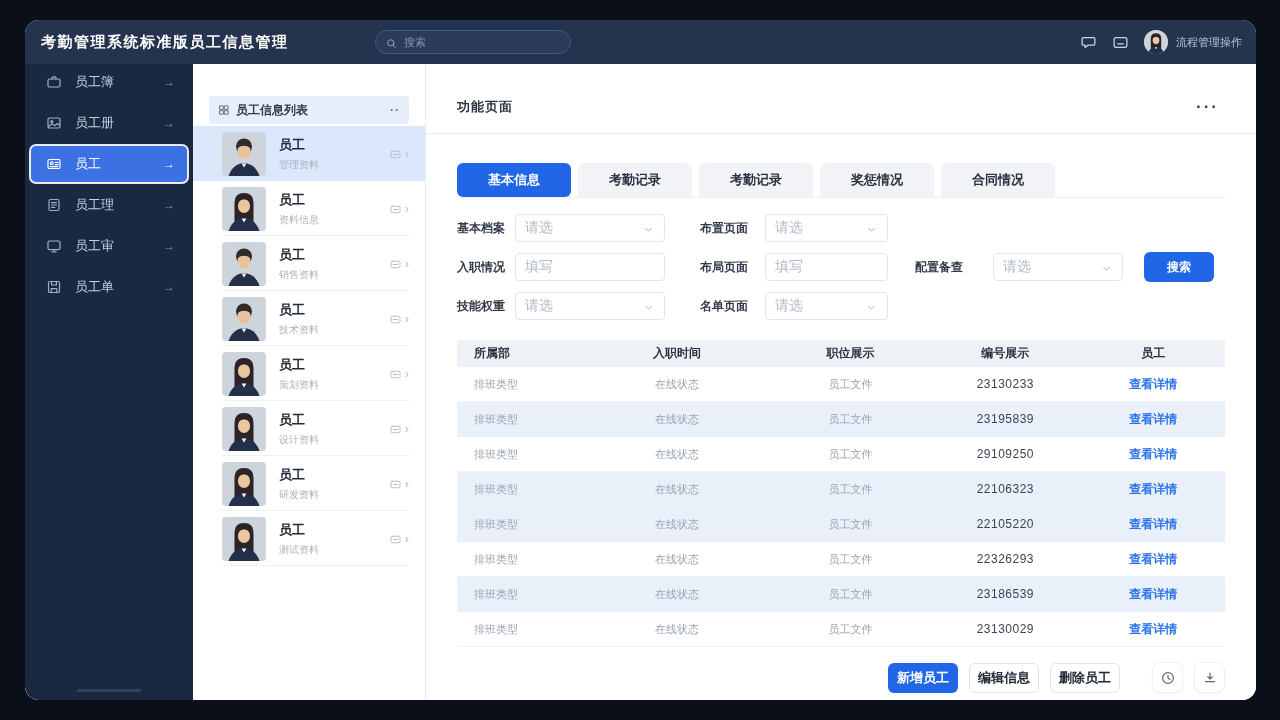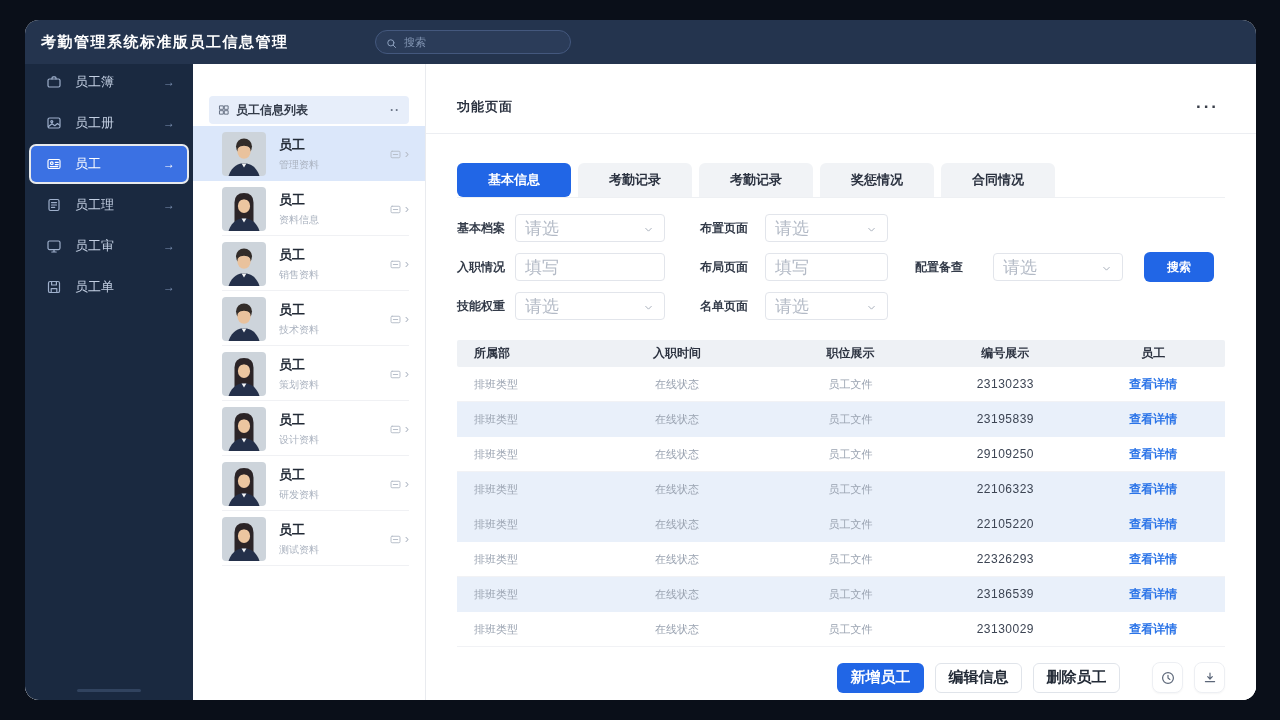--- a/index.html
+++ b/index.html
@@ -71,61 +71,81 @@
        font-size:13px; font-weight:bold; color:#2b3240; background:#f1f3f6; border-radius:6px 6px 0 0; cursor:pointer;}
   .tab.active{background:var(--accent); color:#fff; border-radius:6px;}
   .filters{margin-top:16px;}
   .f-row{display:flex; align-items:center; margin-bottom:11px; height:28px;}
   .fg{display:flex; align-items:center;}
   .fg .flabel{font-size:12px; font-weight:bold; color:#333b49; width:58px;}
   .fg.g1 .flabel{width:58px;} .fg.g2{margin-left:35px;} .fg.g2 .flabel{width:65px;}
   .fg.g3{margin-left:27px;} .fg.g3 .flabel{width:78px;}
   .ffield{height:28px; border:1px solid #e2e5eb; border-radius:4px; background:#fff; display:flex;
           align-items:center; justify-content:space-between; padding:0 9px; cursor:pointer;}
-  .ffield .fph{font-size:17px; color:#b3bac6;}
+  .ffield .fph{font-size:14px; color:#b3bac6;}
   .ffield .chev{width:13px; height:13px; color:#a7aeba;}
   .fg.g1 .ffield{width:150px;} .fg.g2 .ffield{width:123px;} .fg.g3 .ffield{width:130px;}
   .search-btn{margin-left:21px; width:70px; height:30px; background:var(--accent); color:#fff; border:none;
               border-radius:6px; font-size:12px; font-weight:bold; cursor:pointer; font-family:inherit;}
   
   .table{margin-top:9px;}
   .thead{display:flex; height:27px; background:#eef1f5; align-items:center; border-radius:2px;}
   .th{font-size:12px; font-weight:bold; color:#2b3240; text-align:center;}
   .th.c1{text-align:left; padding-left:17px;}
   .trow{display:flex; height:35px; align-items:center; border-bottom:1px solid #f1f2f5;}
   .trow.shaded{background:var(--shade); border-bottom-color:var(--shade);}
   .td{font-size:11px; color:#9aa3b1; text-align:center; white-space:nowrap; overflow:hidden;}
   .td.c1{text-align:left; padding-left:17px;}
   .td.c4{color:#3c4453; font-size:12px; letter-spacing:.5px;}
   .td.c5{color:var(--link); font-weight:bold; font-size:12px; cursor:pointer;}
   .c1{width:16.3%;} .c2{width:24.7%;} .c3{width:20.5%;} .c4{width:19.8%;} .c5{width:18.7%;}
   
   .footer{display:flex; align-items:center; justify-content:flex-end; margin-top:15px; gap:11px;}
-  .btn{height:30px; width:87px; border-radius:6px; display:flex; align-items:center; justify-content:center;
-       font-size:15px; font-weight:bold; cursor:pointer; font-family:inherit;}
+  .btn{height:30px; width:70px; border-radius:6px; display:flex; align-items:center; justify-content:center;
+       font-size:13px; font-weight:bold; cursor:pointer; font-family:inherit;}
   .btn.primary{background:var(--accent); color:#fff; border:none;}
   .btn.ghost{background:#fff; border:1px solid #e0e4ea; color:#222a36;}
   .icon-btn{width:31px; height:31px; border:1px solid #edeff3; border-radius:8px; background:#fff; display:flex;
             align-items:center; justify-content:center; color:#5c6779; box-shadow:0 1px 2px rgba(0,0,0,.04); cursor:pointer;}
   .icon-btn .ib{width:16px;height:16px;}
   .icon-btn:first-of-type{margin-left:21px;}
 </style>
 </head>
 <body>
 
 <div class="window">
 
   <div class="topbar">
     <div class="tb-title">考勤管理系统标准版员工信息管理</div>
     <div class="search-pill">
       <span class="sic"><svg viewBox="0 0 16 16" width="100%" height="100%" fill="none" stroke="currentColor" stroke-width="1.2" stroke-linecap="round" stroke-linejoin="round">
             <circle cx="7.2" cy="7.2" r="3.8"></circle>
             <path d="M10 10l3 3"></path>
           </svg></span>
       <span class="ph">搜索</span>
+    </div>
+    <div class="tb-right">
+      <span class="tb-ic"><svg viewBox="0 0 16 16" width="100%" height="100%" fill="none" stroke="currentColor" stroke-width="1.2" stroke-linecap="round" stroke-linejoin="round">
+            <path d="M3 3.5h10a1 1 0 0 1 1 1v5a1 1 0 0 1-1 1H7.5L4.8 12.7V10.5H3a1 1 0 0 1-1-1v-5a1 1 0 0 1 1-1Z"></path>
+          </svg></span>
+      <span class="tb-ic"><svg viewBox="0 0 16 16" width="100%" height="100%" fill="none" stroke="currentColor" stroke-width="1.2" stroke-linecap="round" stroke-linejoin="round">
+            <rect x="2" y="3.5" width="12" height="9" rx="1.8"></rect>
+            <path d="M5.4 9.3h5.2"></path>
+          </svg></span>
+      <div class="tb-user">
+        <div class="tb-avatar" id="topbar-avatar"><svg viewBox="0 0 44 44" width="100%" height="100%">
+              <rect width="44" height="44" fill="#cdd4db"></rect>
+              <path d="M12.5 44 L12.5 15.5 Q12.5 6 22 6 Q31.5 6 31.5 15.5 L31.5 44 Z" fill="#2b2427"></path>
+              <ellipse cx="22" cy="19" rx="6.1" ry="6.9" fill="#ecc6a0"></ellipse>
+              <path d="M15.6 15.5 Q17 9.8 22 9.6 Q27 9.8 28.4 15.5 Q25.5 12.3 22 12.3 Q18.5 12.3 15.6 15.5 Z" fill="#2b2427"></path>
+              <path d="M6.5 44 C10 33.5 17 31.2 22 31.2 C27 31.2 34 33.5 37.5 44 Z" fill="#24304a"></path>
+              <path d="M19.6 31.4 L22 35.4 L24.4 31.4 Z" fill="#f4f5f7"></path>
+            </svg></div>
+        <span class="tb-name">流程管理操作</span>
+      </div>
     </div>
   </div>
 
   <div class="wbody">
 
     <div class="sidebar">
       <div id="sidebar-items">
           <div class="side-item">
     <span class="icon">
               <svg viewBox="0 0 16 16" width="100%" height="100%" fill="none" stroke="currentColor" stroke-width="1.2" stroke-linecap="round" stroke-linejoin="round">

